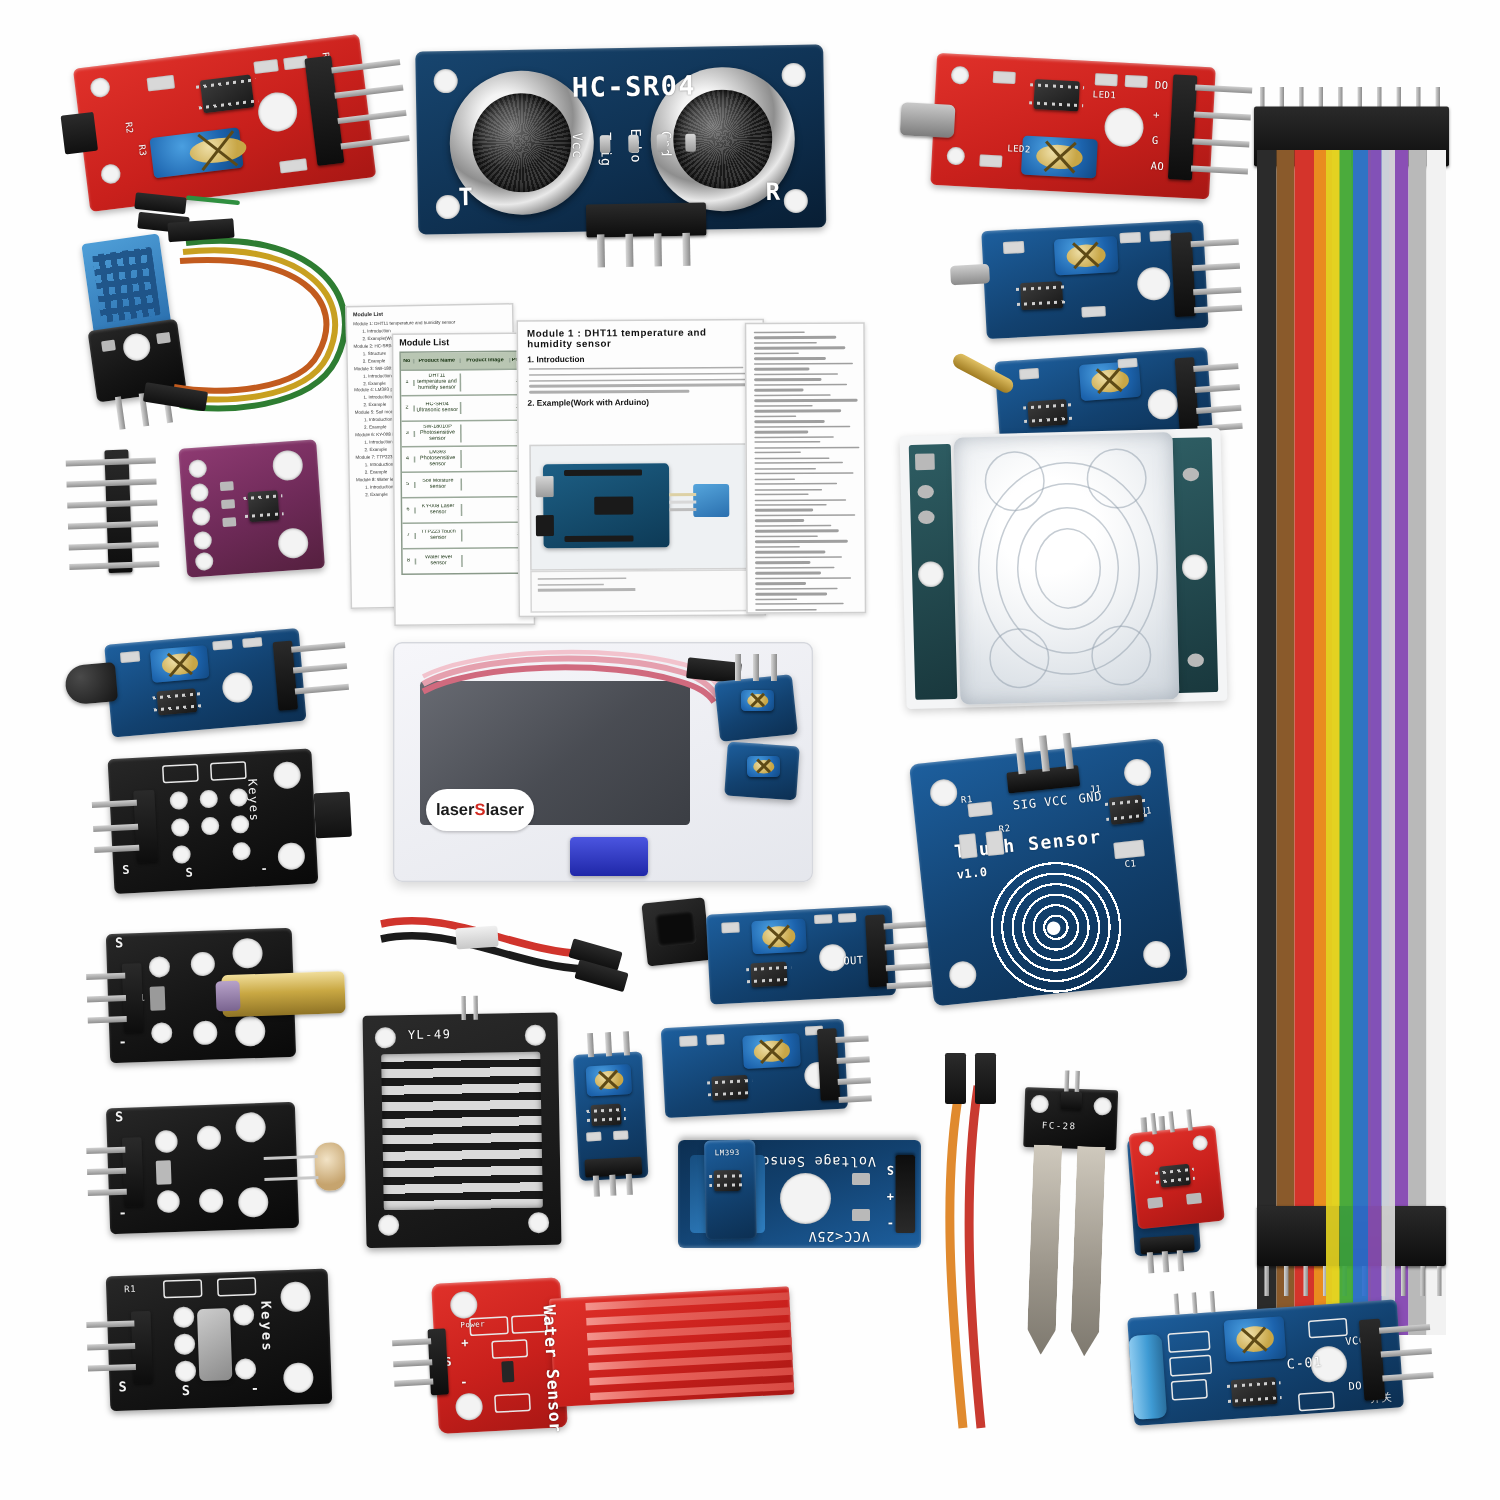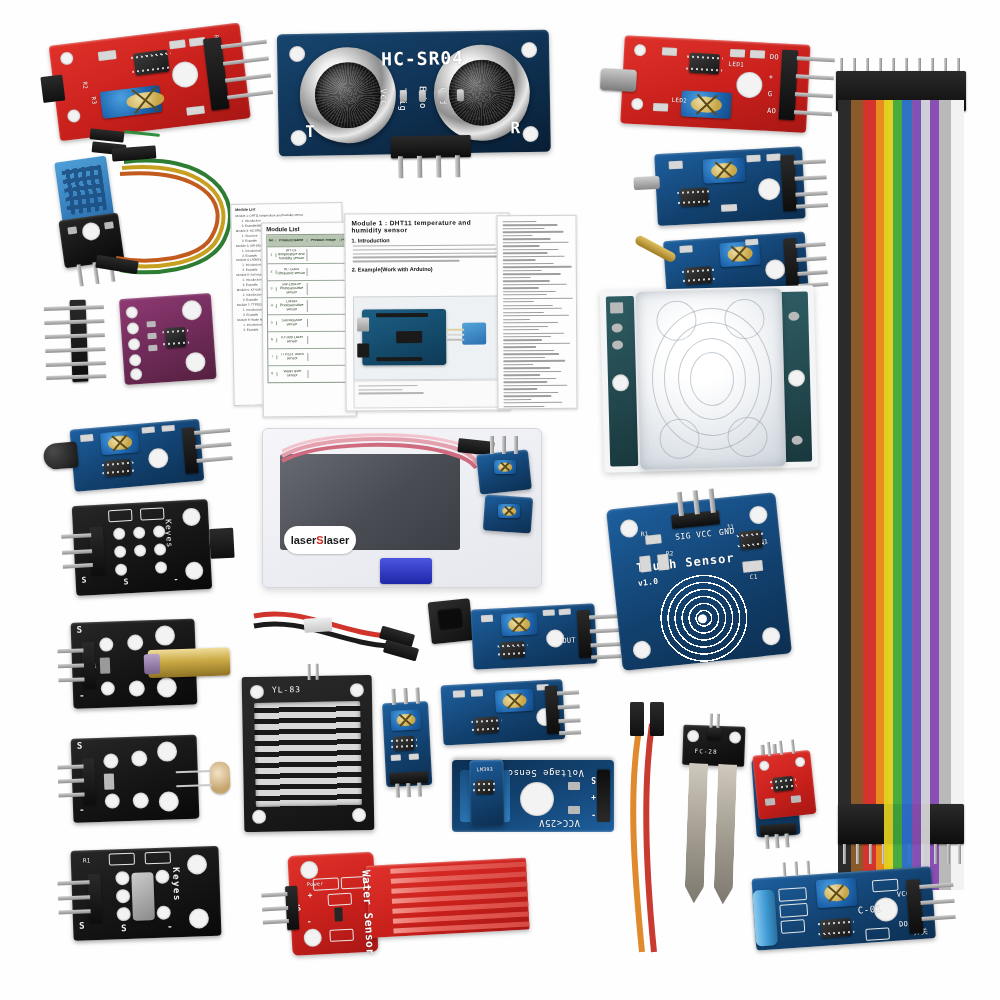--- a/index.html
+++ b/index.html
@@ -790,21 +790,21 @@
   </div>
 
   <div class="obj" style="left:243px;top:676px;width:130px;height:155px;transform:rotate(-1deg);">
     <div class="pcb" style="left:0;top:0;width:130px;height:155px;
          background:linear-gradient(160deg,#2b2b2b,#121212);border-radius:3px;
          box-shadow:0 2px 5px rgba(0,0,0,.35);"></div>
     <div class="hole" style="left:8px;top:8px;width:14px;height:14px;"></div>
     <div class="hole" style="left:108px;top:8px;width:14px;height:14px;"></div>
     <div class="hole" style="left:8px;top:133px;width:14px;height:14px;"></div>
     <div class="hole" style="left:108px;top:133px;width:14px;height:14px;"></div>
-    <div class="silk" style="left:30px;top:9px;font-size:8px;letter-spacing:1px;">YL-83</div>
+    <div class="silk" style="left:30px;top:9px;font-size:8px;letter-spacing:1px;">YL-49</div>
     <div style="position:absolute;left:12px;top:26px;width:106px;height:104px;
          background:repeating-linear-gradient(0deg,#d9d9d9 0 6px,#191919 6px 11px);
          border-radius:2px;box-shadow:inset 0 0 4px rgba(0,0,0,.5);"></div>
     <div class="pinv" style="left:66px;top:-12px;width:3px;height:16px;"></div>
     <div class="pinv" style="left:74px;top:-12px;width:3px;height:16px;"></div>
   </div>
 
   <div class="obj" style="left:378px;top:686px;width:64px;height:110px;transform:rotate(-3deg);">
     <div class="pcb pcb-blue" style="left:6px;top:16px;width:46px;height:84px;"></div>
     <div class="trim" style="left:14px;top:24px;width:30px;height:20px;">

